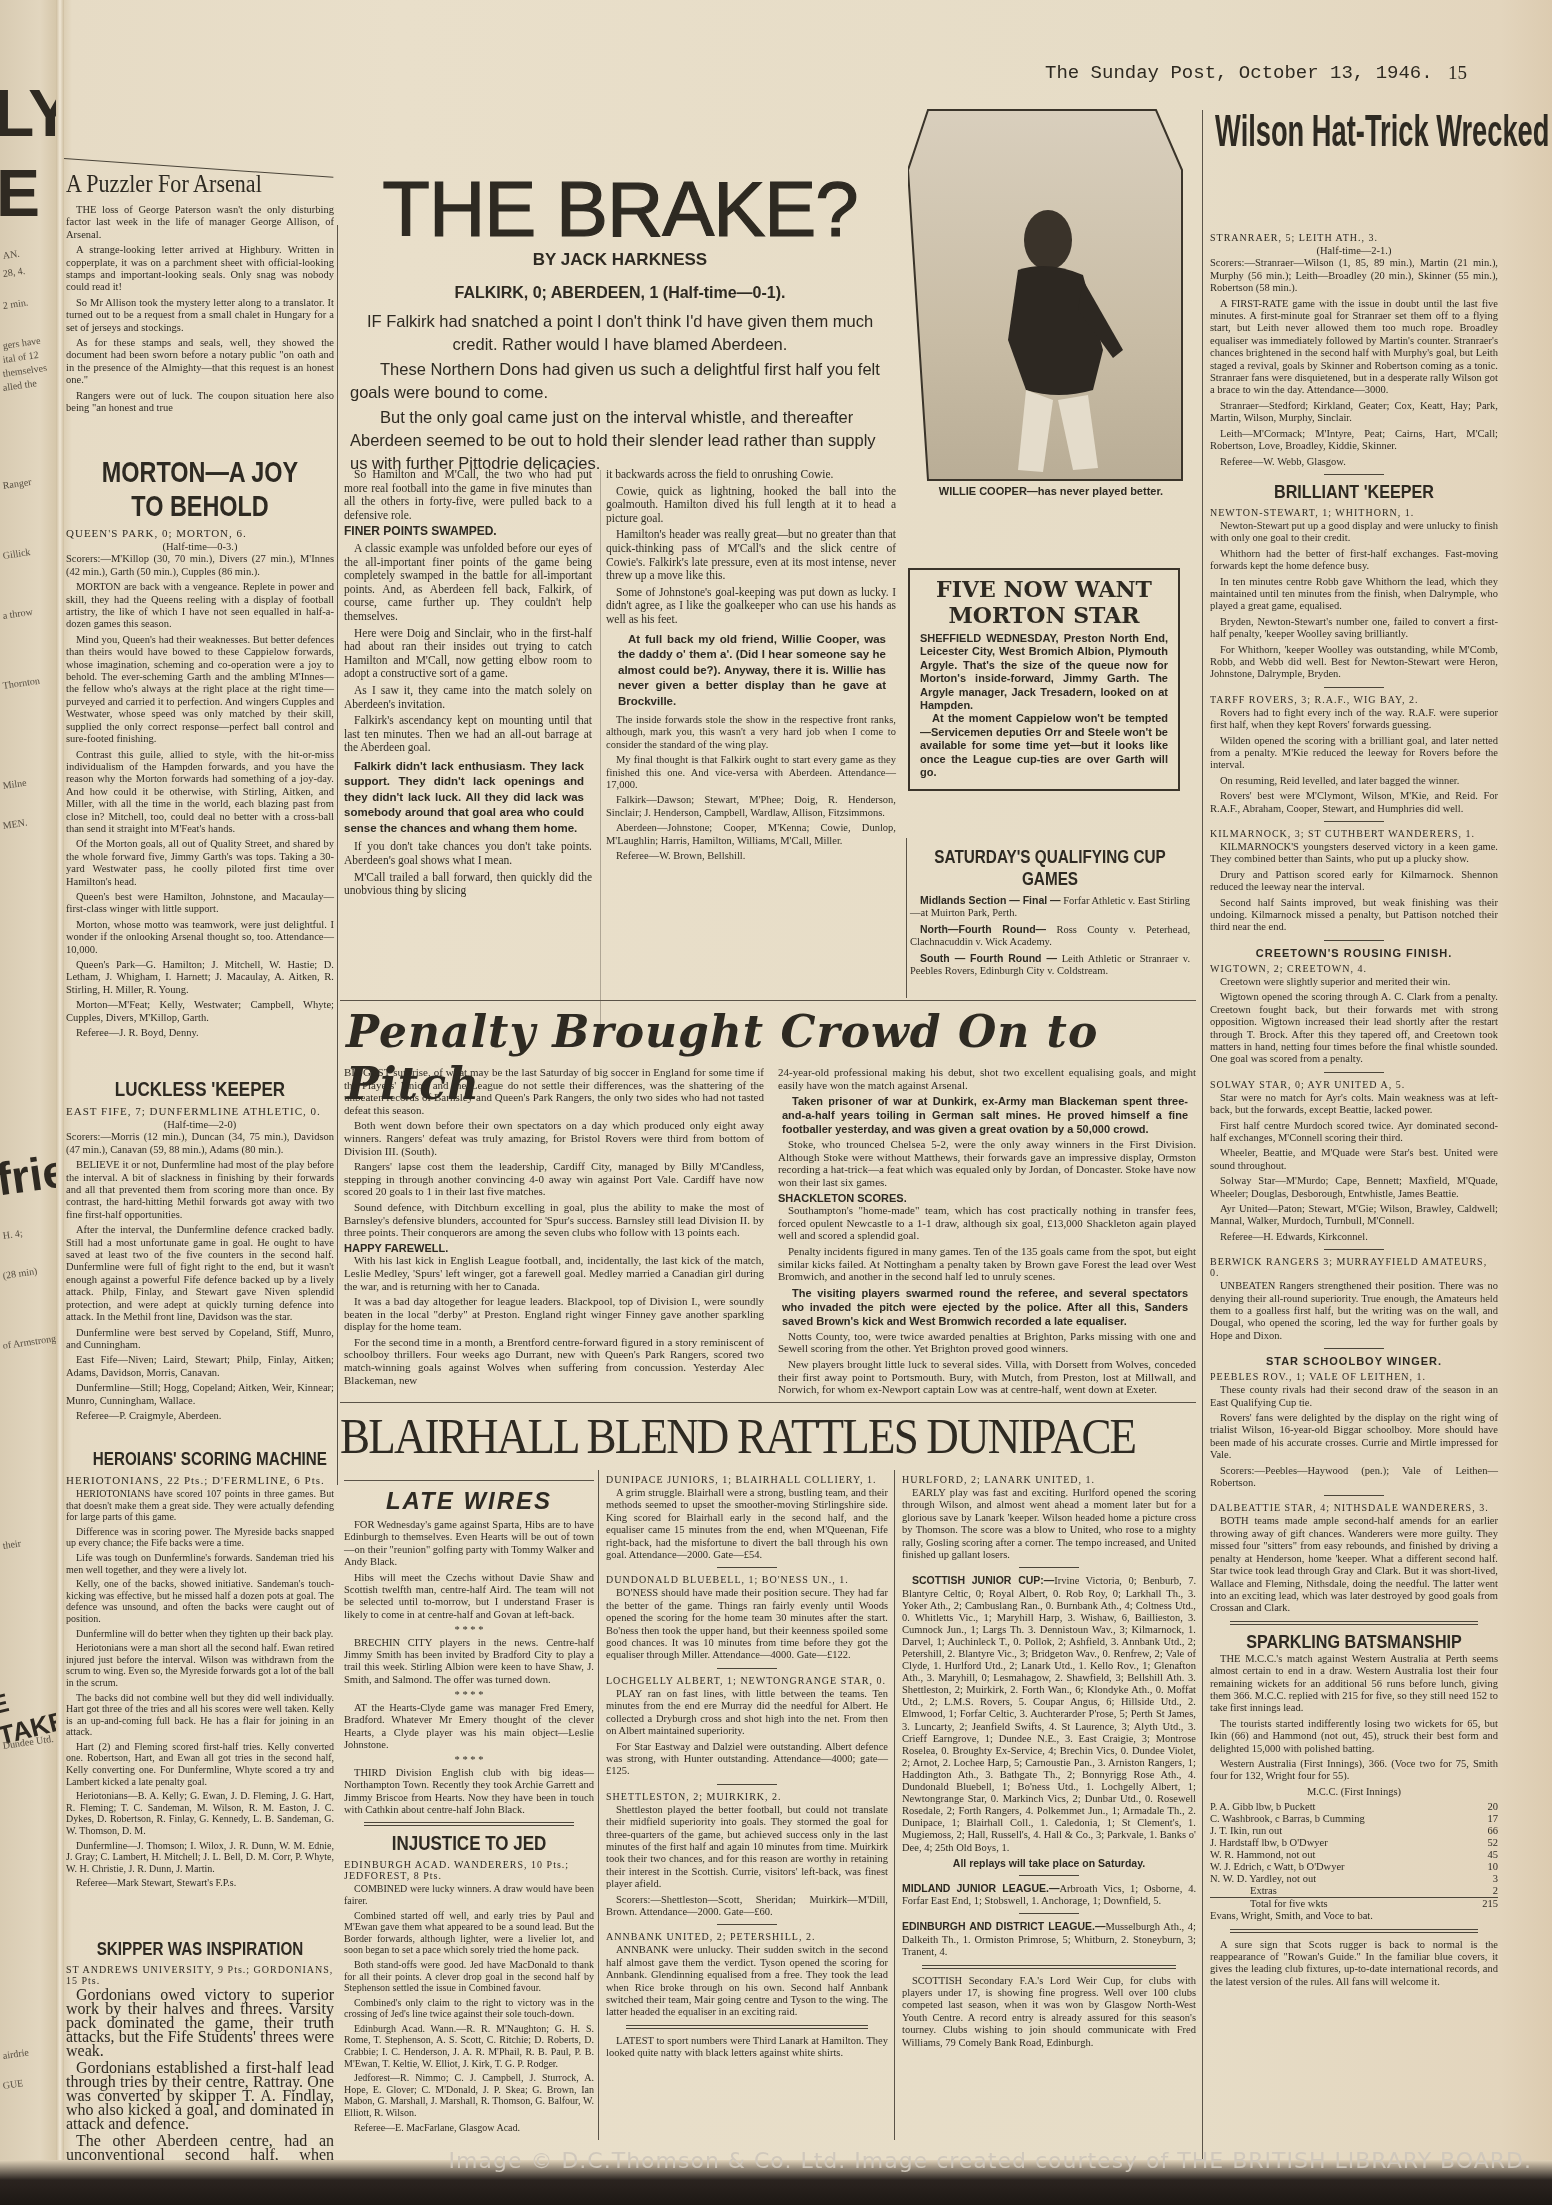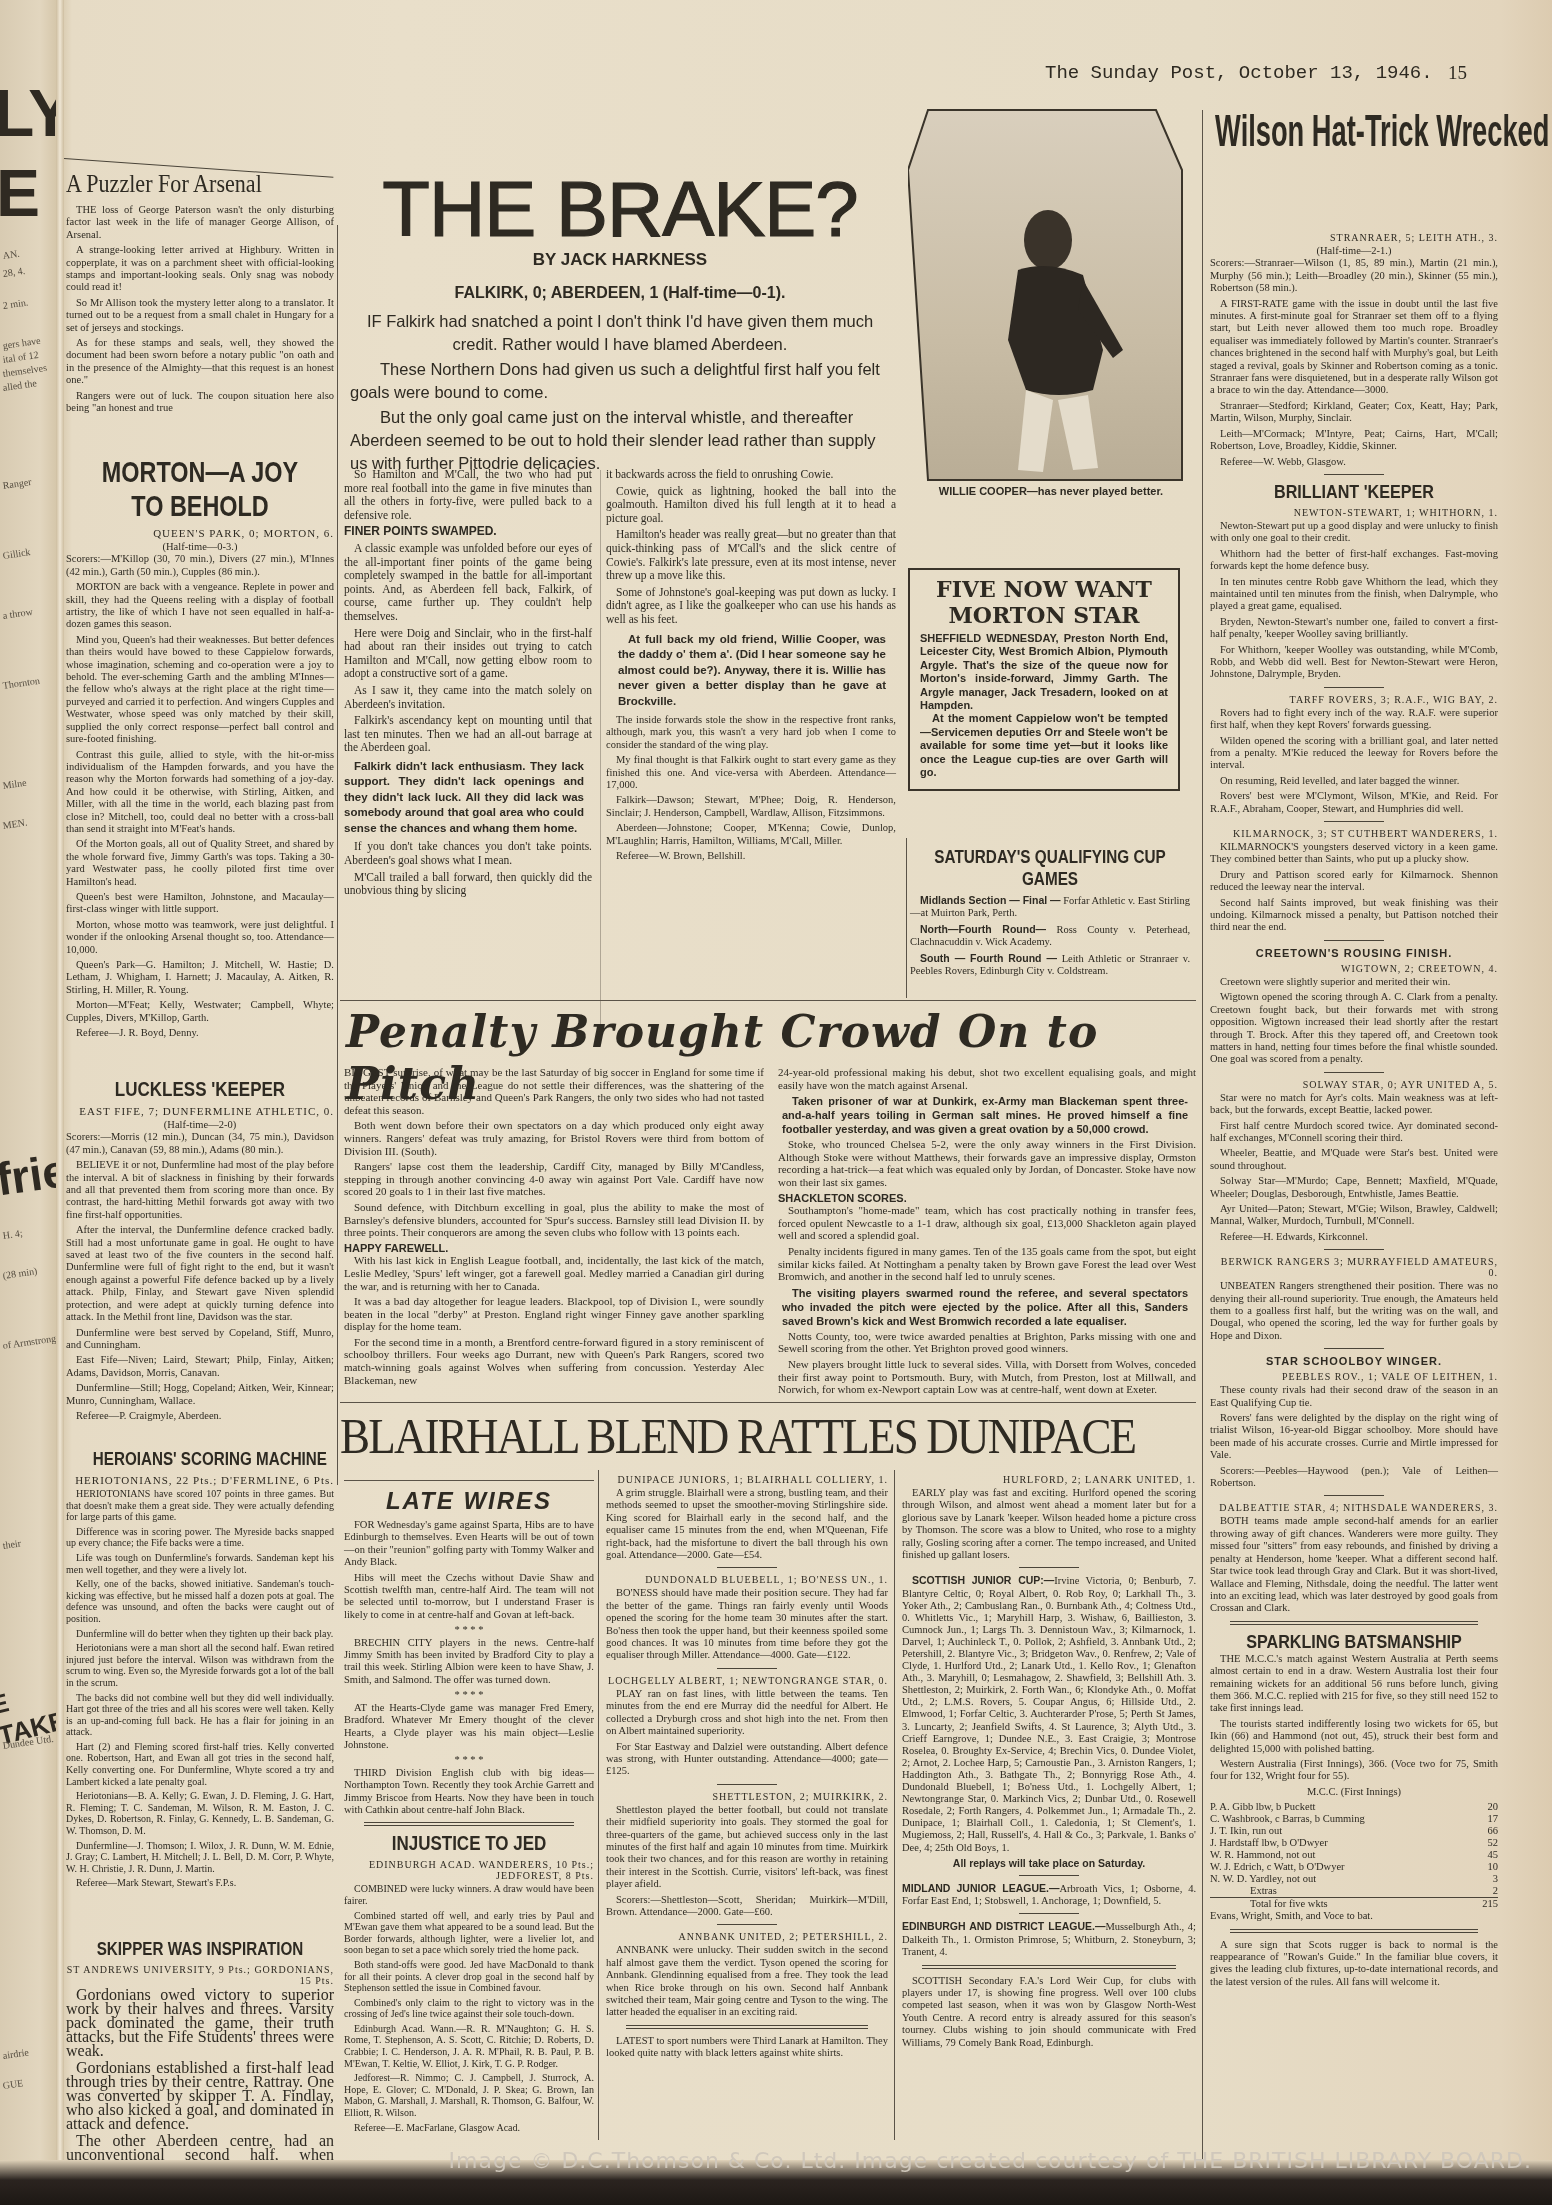--- a/index.html
+++ b/index.html
@@ -6,21 +6,21 @@
   body{width:1552px;height:2205px;background:#e8ddc7;position:relative;overflow:hidden;font-family:"Liberation Serif",serif;color:#2e2a22;}
   .page{position:absolute;left:0;top:0;width:1552px;height:2205px;background:linear-gradient(90deg,#d8cbb2 0px,#e2d6bf 40px,#d4c5a8 58px,#e6dbc5 72px,#e9dfca 400px,#e6dcc6 1200px,#e3d5bd 1500px,#dccbb0 1552px);}
   .abs{position:absolute;}
   .rule-v{position:absolute;width:1px;background:#5a5348;}
   .rule-h{position:absolute;height:1px;background:#5a5348;}
   .body-text{font-size:11.5px;line-height:13.6px;text-align:justify;margin:0;}
   .body-text p{margin:0 0 3px 0;text-indent:10px;}
   .small{font-size:10.5px;line-height:12.4px;}
   .sans-bold{font-family:"Liberation Sans",sans-serif;font-weight:bold;}
   .center{text-align:center;}
-  .caps-sub{font-size:11px;letter-spacing:1px;text-align:right;margin:4px 0 2px 0;}
+  .caps-sub{font-size:11px;letter-spacing:1px;text-align:left;margin:4px 0 2px 0;}
   .sm-rule{width:60px;height:1px;background:#4a4439;margin:6px auto;}
   .dbl-rule{border-top:1px solid #4a4439;border-bottom:1px solid #4a4439;height:2px;margin:6px 20px;}
   .left-strip{position:absolute;left:0;top:0;width:62px;height:2205px;overflow:hidden;}
   .strip-text{font-size:10px;line-height:12px;color:#554d40;transform:rotate(-8deg);transform-origin:left top;}
   .photo{position:absolute;left:908px;top:100px;width:286px;height:440px;}
   .footer{position:absolute;left:0;top:2160px;width:1552px;height:45px;background:linear-gradient(180deg,#e0d2b9 0px,#2b2420 20px,#1d1814 45px);}
   .watermark{position:absolute;right:20px;top:2148px;font-family:"DejaVu Sans",sans-serif;font-size:22px;color:#cfc7bb;letter-spacing:1px;}
   table.score{width:100%;border-collapse:collapse;font-size:10.5px;line-height:12px;}
   table.score td{padding:0;}
   table.score td.v{text-align:right;width:24px;}
@@ -145,21 +145,21 @@
       <p>Referee—P. Craigmyle, Aberdeen.</p>
     </div>
   </div>
 
   <div class="abs" style="left:66px;top:1448px;width:268px;">
     <div class="center" style="font-family:'Liberation Sans',sans-serif;font-weight:bold;font-size:19px;transform:scaleX(0.8);white-space:nowrap;">HEROIANS' SCORING MACHINE</div>
     <div class="caps-sub">HERIOTONIANS, 22 Pts.; D'FERMLINE, 6 Pts.</div>
     <div class="body-text small" style="font-size:10px;line-height:11.6px;">
       <p>HERIOTONIANS have scored 107 points in three games. But that doesn't make them a great side. They were actually defending for large parts of this game.</p>
       <p>Difference was in scoring power. The Myreside backs snapped up every chance; the Fife backs were a time.</p>
-      <p>Life was tough on Dunfermline's forwards. Sandeman kept his men well together, and they were a lively lot.</p>
+      <p>Life was tough on Dunfermline's forwards. Sandeman tried his men well together, and they were a lively lot.</p>
       <p>Kelly, one of the backs, showed initiative. Sandeman's touch-kicking was effective, but he missed half a dozen pots at goal. The defence was unsound, and often the backs were caught out of position.</p>
       <p>Dunfermline will do better when they tighten up their back play.</p>
       <p>Heriotonians were a man short all the second half. Ewan retired injured just before the interval. Wilson was withdrawn from the scrum to wing. Even so, the Myreside forwards got a lot of the ball in the scrum.</p>
       <p>The backs did not combine well but they did well individually. Hart got three of the tries and all his scores were well taken. Kelly is an up-and-coming full back. He has a flair for joining in an attack.</p>
       <p>Hart (2) and Fleming scored first-half tries. Kelly converted one. Robertson, Hart, and Ewan all got tries in the second half, Kelly converting one. For Dunfermline, Whyte scored a try and Lambert kicked a late penalty goal.</p>
       <p>Heriotonians—B. A. Kelly; G. Ewan, J. D. Fleming, J. G. Hart, R. Fleming; T. C. Sandeman, M. Wilson, R. M. Easton, J. C. Dykes, D. Robertson, R. Finlay, G. Kennedy, L. B. Sandeman, G. W. Thomson, D. M.</p>
       <p>Dunfermline—J. Thomson; I. Wilox, J. R. Dunn, W. M. Ednie, J. Gray; C. Lambert, H. Mitchell; J. L. Bell, D. M. Corr, P. Whyte, W. H. Christie, J. R. Dunn, J. Martin.</p>
       <p>Referee—Mark Stewart, Stewart's F.P.s.</p>
     </div>
   </div>

